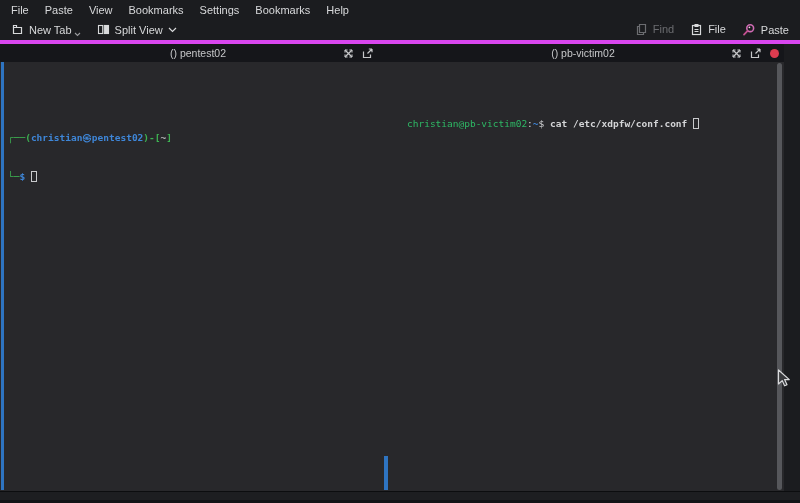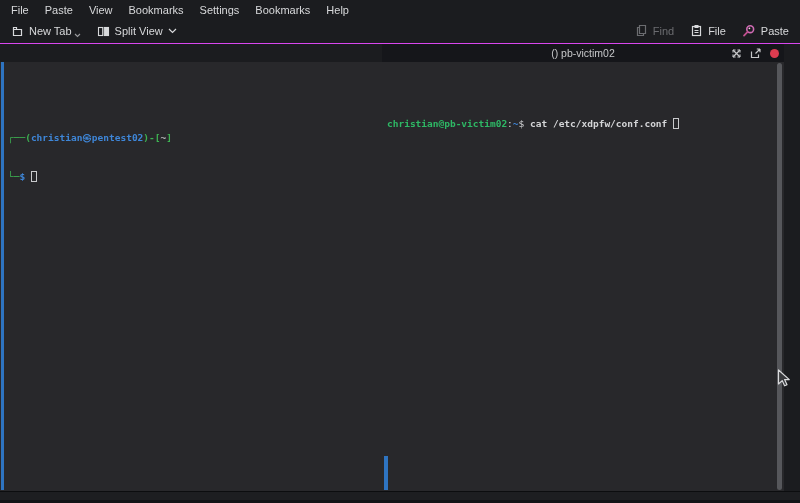--- a/index.html
+++ b/index.html
@@ -19,21 +19,21 @@
     background: #1b1c1f;
   }
   .menu-item {
     padding: 2px 8px; font-size: 11px; color: #d8d9db; cursor: default;
   }
 
   
   .toolbar {
     position: absolute; top: 19px; left: 0; right: 0; height: 25px;
     display: flex; align-items: center; padding: 0 3px;
-    background: #1b1c1f; border-bottom: 1px solid #d946ef;
+    background: #1b1c1f; border-bottom: 4px solid #d946ef;
   }
   .tb-btn {
     display: flex; align-items: center; gap: 5px; padding: 0 8px;
     height: 100%; font-size: 11px; color: #d8d9db;
   }
   .tb-btn.disabled { color: #6b6c70; }
   .tb-right { margin-left: auto; display: flex; }
   .icon-svg { display: block; }
   .newtab-caret { margin-top: 9px; margin-left: -3px; }
 
@@ -67,21 +67,21 @@
     background: #28282b;
     font-family: "DejaVu Sans Mono", "Liberation Mono", monospace;
     font-size: 9.5px; line-height: 13px; color: #d4d5d7;
     white-space: pre;
   }
   .term-pad-left  { padding: 4px 0 0 8px; }
   .term-pad-right { padding: 3px 0 0 5px; }
 
   .g  { color: #3db352; font-weight: bold; }   
   .b  { color: #3e86d8; font-weight: bold; }   
-  .ug { color: #2eb865; font-weight: bold; }   
+  .ug { color: #2eb865; font-weight: normal; margin-left: 20px; }   
   .pb { color: #3e86d8; font-weight: bold; }   
   .w  { color: #d4d5d7; }
   .cmd { color: #d4d5d7; font-weight: bold; }
 
   .cursor {
     display: inline-block; width: 6px; height: 11px;
     border: 1px solid #c9cacc; vertical-align: -2px;
   }
 
   
@@ -167,20 +167,34 @@
         <circle cx="8.2" cy="5.2" r="3.4" fill="none" stroke="#d06bb4" stroke-width="1.6"></circle>
         <path d="M5.6 7.8 L2 11.6" stroke="#c2508f" stroke-width="1.8" stroke-linecap="round"></path>
         <circle cx="7.4" cy="4.3" r="0.9" fill="#f4c9e2"></circle>
       </svg>
       <span>Paste</span>
     </div>
   </div>
 </div>
 
 <div class="split split-left">
+  <div class="pane-header">
+    <span class="pane-title">() pentest02</span>
+    <span class="header-icons">
+      <svg class="icon-svg" width="11" height="11" viewBox="0 0 11 11">
+        <path d="M2 2 L9 9 M9 2 L2 9" stroke="#c6c7c9" stroke-width="1.3"></path>
+        <path d="M2 2 h2.6 M2 2 v2.6 M9 9 h-2.6 M9 9 v-2.6 M9 2 v2.6 M9 2 h-2.6 M2 9 v-2.6 M2 9 h2.6" stroke="#c6c7c9" stroke-width="1"></path>
+      </svg>
+      <svg class="icon-svg" width="12" height="11" viewBox="0 0 12 11">
+        <path d="M1.5 3.5 v6 h7 v-3" fill="none" stroke="#c6c7c9" stroke-width="1.2"></path>
+        <path d="M5.5 5.5 L10 1 M10 1 h-3.2 M10 1 v3.2" fill="none" stroke="#c6c7c9" stroke-width="1.2"></path>
+      </svg>
+      <span class="close-dot"></span>
+    </span>
+  </div>
   <div class="terminal">
     <div class="blue-edge-full"></div>
     <div class="term-pad-left">
       <div class="line"><span class="g">┌──(</span><span class="b">christian㉿pentest02</span><span class="g">)-[</span><span class="w">~</span><span class="g">]</span></div>
       <div class="line"><span class="g">└─</span><span class="b">$</span><span class="w"> </span><span class="cursor"></span></div>
     </div>
     <div class="scroll-handle sb-left-pane"></div>
   </div>
 </div>
 

